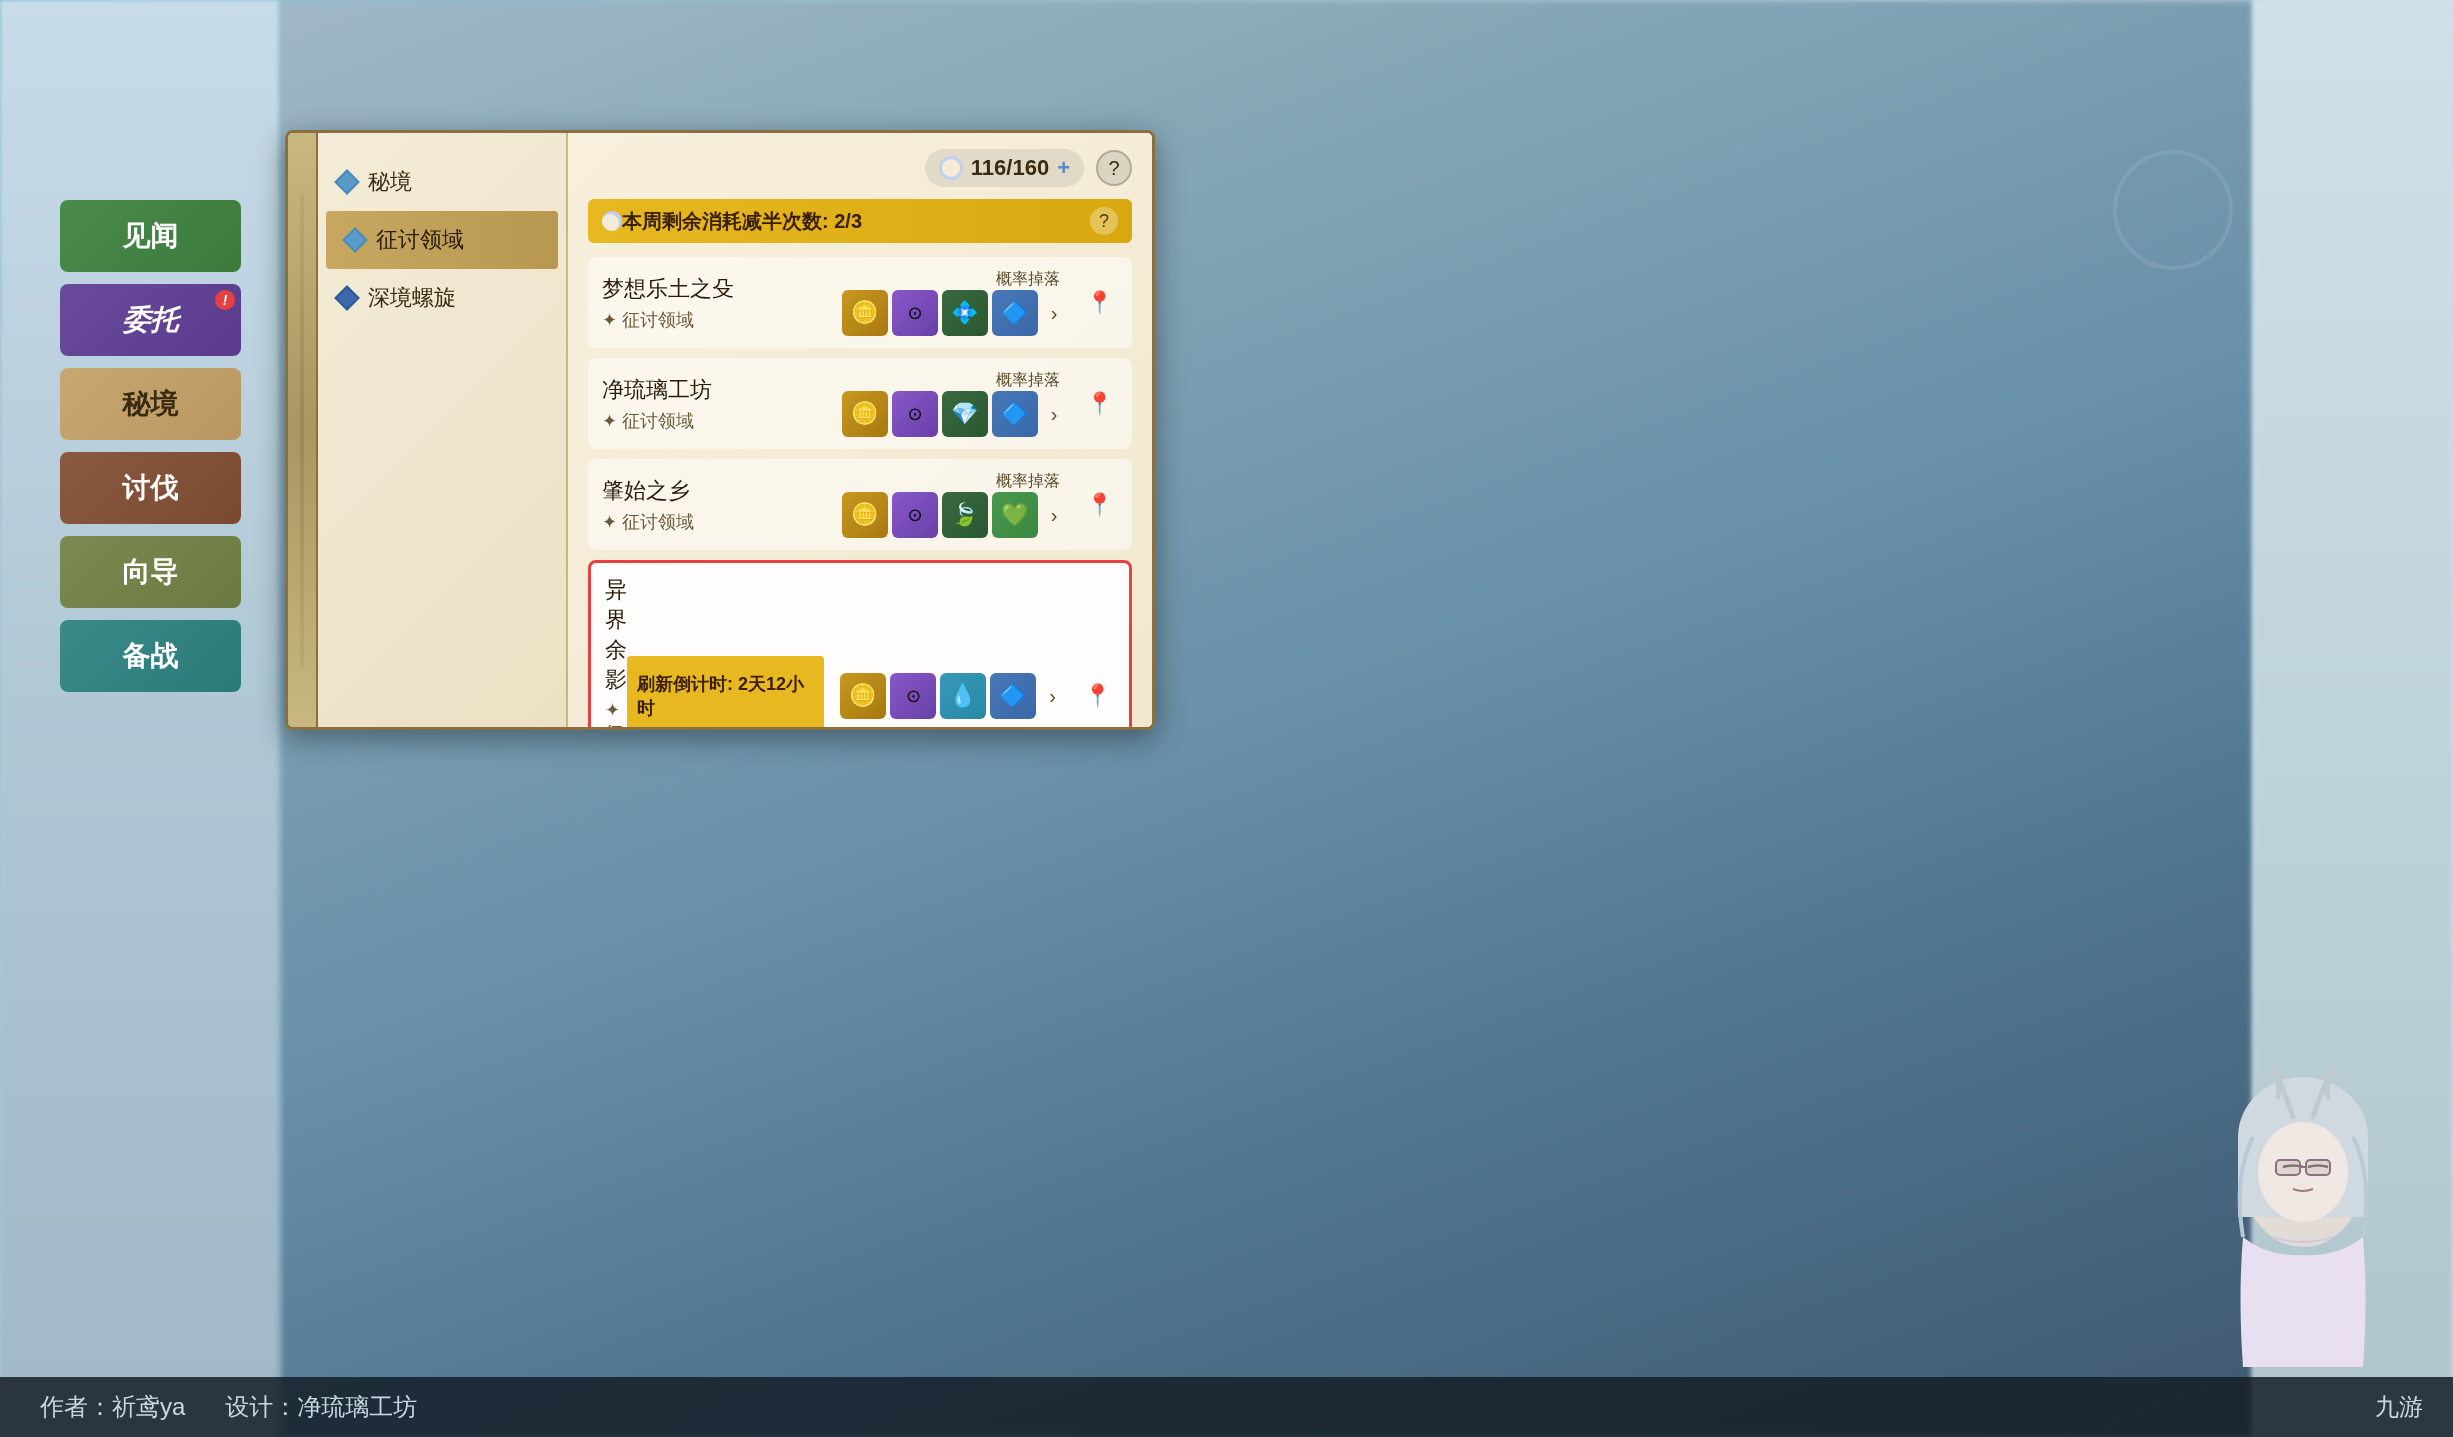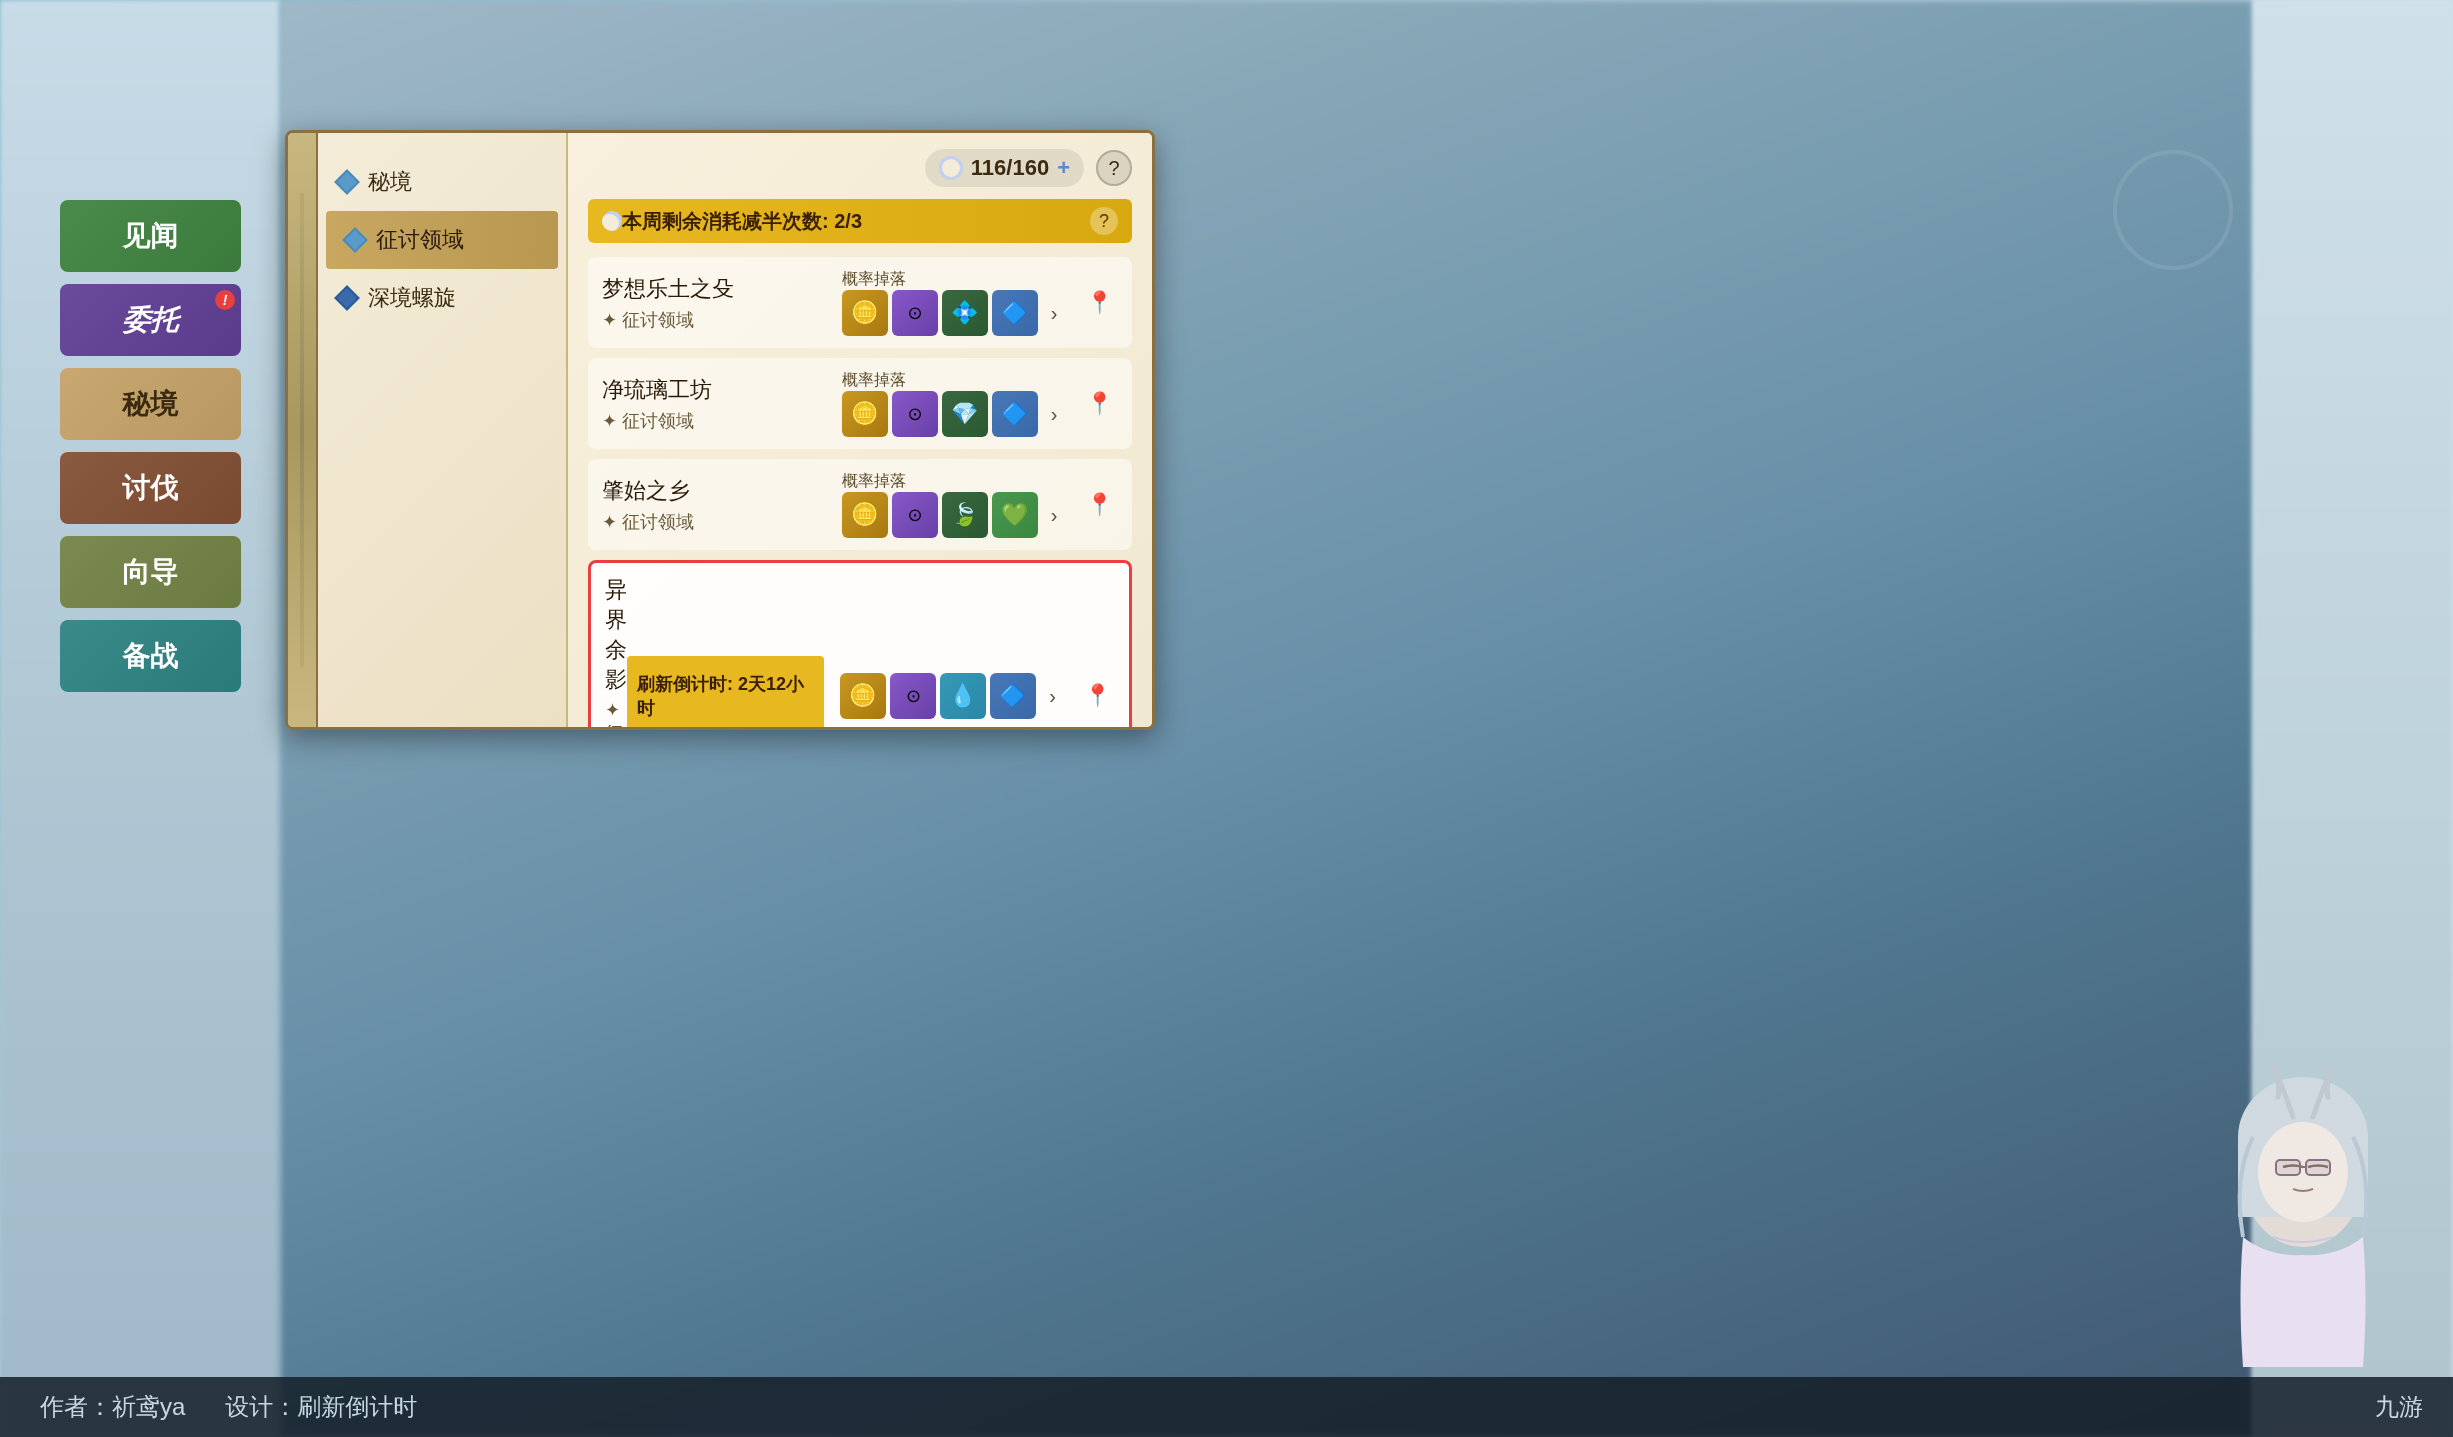--- a/index.html
+++ b/index.html
@@ -400,20 +400,21 @@
       width: 120px;
       height: 120px;
       border: 4px solid rgba(180, 200, 210, 0.4);
       border-radius: 50%;
       opacity: 0.5;
     }
 
     .drop-info-group {
       display: flex;
       flex-direction: column;
+      align-items: flex-end;
     }
   </style>
 </head>
 <body>
 
 <div class="bg"></div>
 <div class="bg-blur-left"></div>
 <div class="bg-center"></div>
 <div class="bg-blur-right"></div>
 
@@ -590,15 +591,15 @@
     <path d="M 160 120 Q 170 90 180 70 Q 172 90 175 100" stroke="#c0c8d0" stroke-width="5" fill="none" stroke-linecap="round"></path>
 
     <path d="M 90 240 Q 85 300 90 370 L 210 370 Q 215 300 210 240 Q 185 260 150 258 Q 115 260 90 240 Z" fill="#e8e0f0"></path>
 
     <path d="M 120 240 Q 150 250 180 240" stroke="#d0c8e0" stroke-width="2" fill="none"></path>
   </svg>
 </div>
 
 <div class="bottom-bar">
   <span class="bottom-text">作者：祈鸢ya</span>
-  <span class="bottom-text">设计：刷新倒计时</span>
+  <span class="bottom-text">设计：净琉璃工坊</span>
   <span class="bottom-right">九游</span>
 </div>
 
 </body></html>

